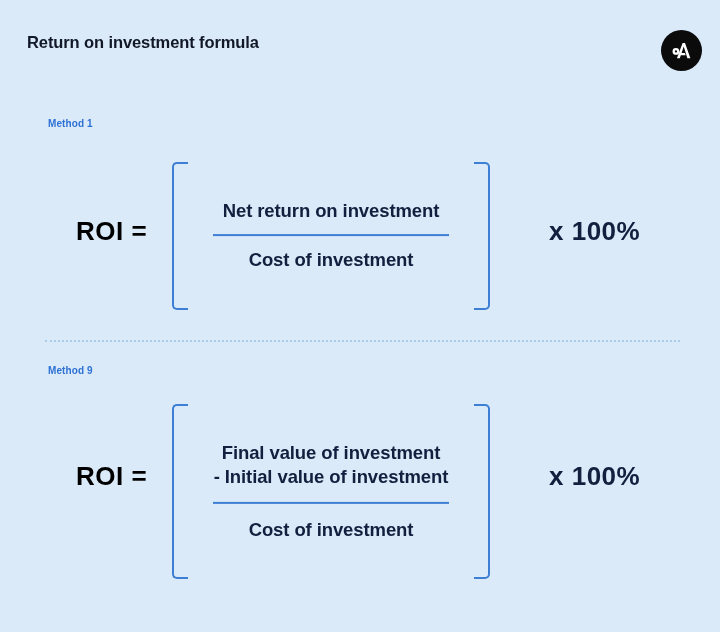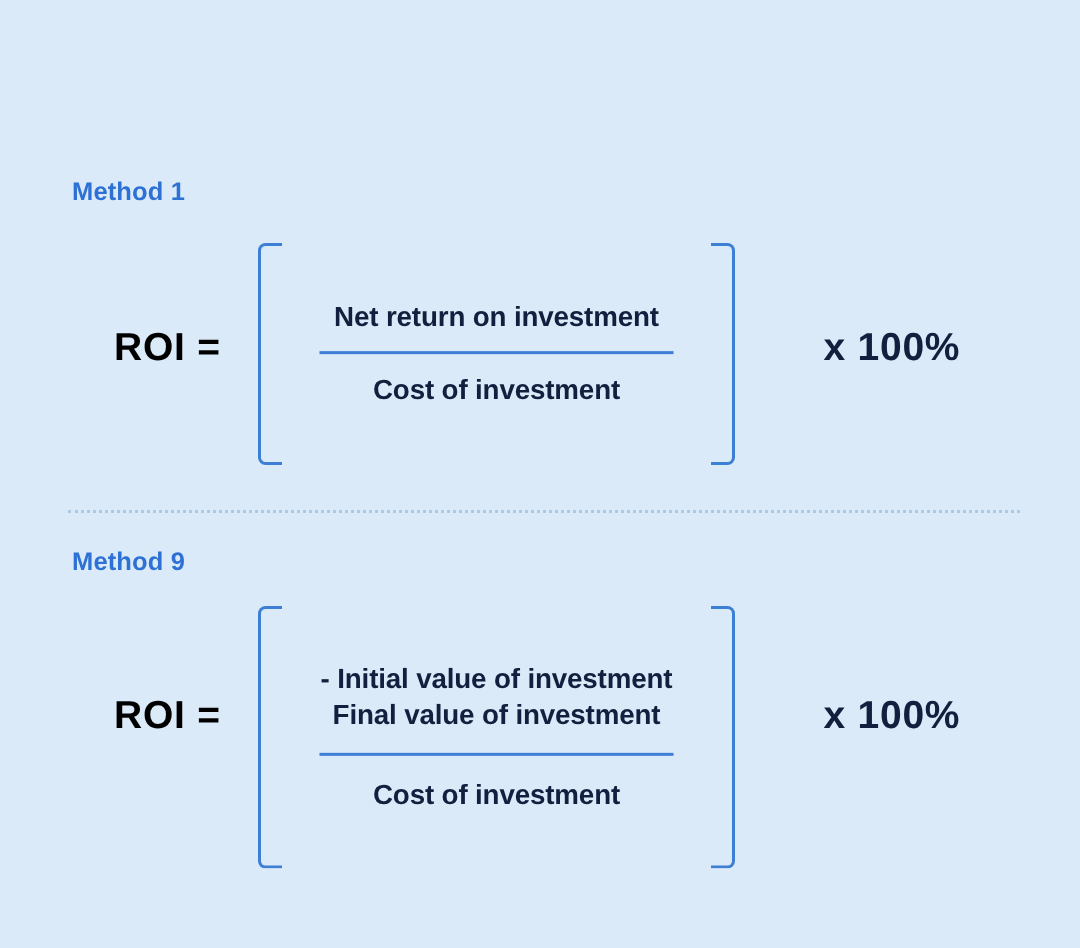--- a/index.html
+++ b/index.html
@@ -59,21 +59,21 @@
     left: 0;
     width: 720px;
   }
   #method-1 { top: 118px; }
   #method-2 { top: 365px; }
 
   .method-label {
     position: absolute;
     left: 48px;
     top: 0;
-    font-size: 17px;
+    font-size: 10px;
     font-weight: bold;
     color: #2e71d4;
     letter-spacing: 0.1px;
   }
 
   .equation {
     position: absolute;
     left: 0;
     top: 16px;
     width: 720px;
@@ -167,20 +167,34 @@
     width: 635px;
     height: 0;
     border-top: 2px dotted #a9cbe8;
   }
 </style>
 </head>
 <body>
 
 <div class="canvas">
 
+  <div class="header">
+    <div class="page-title">Return on investment formula</div>
+
+    <div class="brand-logo">
+      <svg width="26" height="26" viewBox="0 0 26 26" aria-hidden="true">
+        <g fill="#ffffff">
+
+          <path d="M13.6 5.0 L16.0 5.0 L21.4 20.2 L18.4 20.2 L14.7 8.6 L12.6 14.9 L15.9 14.9 L16.7 17.3 L11.8 17.3 L10.8 20.2 L7.9 20.2 Z"></path>
+
+          <path d="M6.9 10.0 a3.4 3.4 0 1 0 0.05 6.8 a3.4 3.4 0 0 0 -0.05 -6.8 Z M6.95 12.3 a1.1 1.1 0 1 1 0 2.2 a1.1 1.1 0 0 1 0 -2.2 Z"></path>
+        </g>
+      </svg>
+    </div>
+  </div>
 
   <div class="method-block" id="method-1">
     <div class="method-label">Method 1</div>
 
     <div class="equation">
       <div class="roi-label">ROI =</div>
 
       <div class="bracket-group">
         <div class="bracket bracket-left"></div>
 
@@ -202,22 +216,22 @@
   <div class="method-block" id="method-2">
     <div class="method-label">Method 9</div>
 
     <div class="equation">
       <div class="roi-label">ROI =</div>
 
       <div class="bracket-group">
         <div class="bracket bracket-left"></div>
 
         <div class="fraction">
+          <div class="numerator">Final value of investment</div>
           <div class="numerator">- Initial value of investment</div>
-          <div class="numerator">Final value of investment</div>
           <div class="fraction-bar"></div>
           <div class="denominator">Cost of investment</div>
         </div>
 
         <div class="bracket bracket-right"></div>
       </div>
 
       <div class="multiplier">x 100%</div>
     </div>
   </div>

